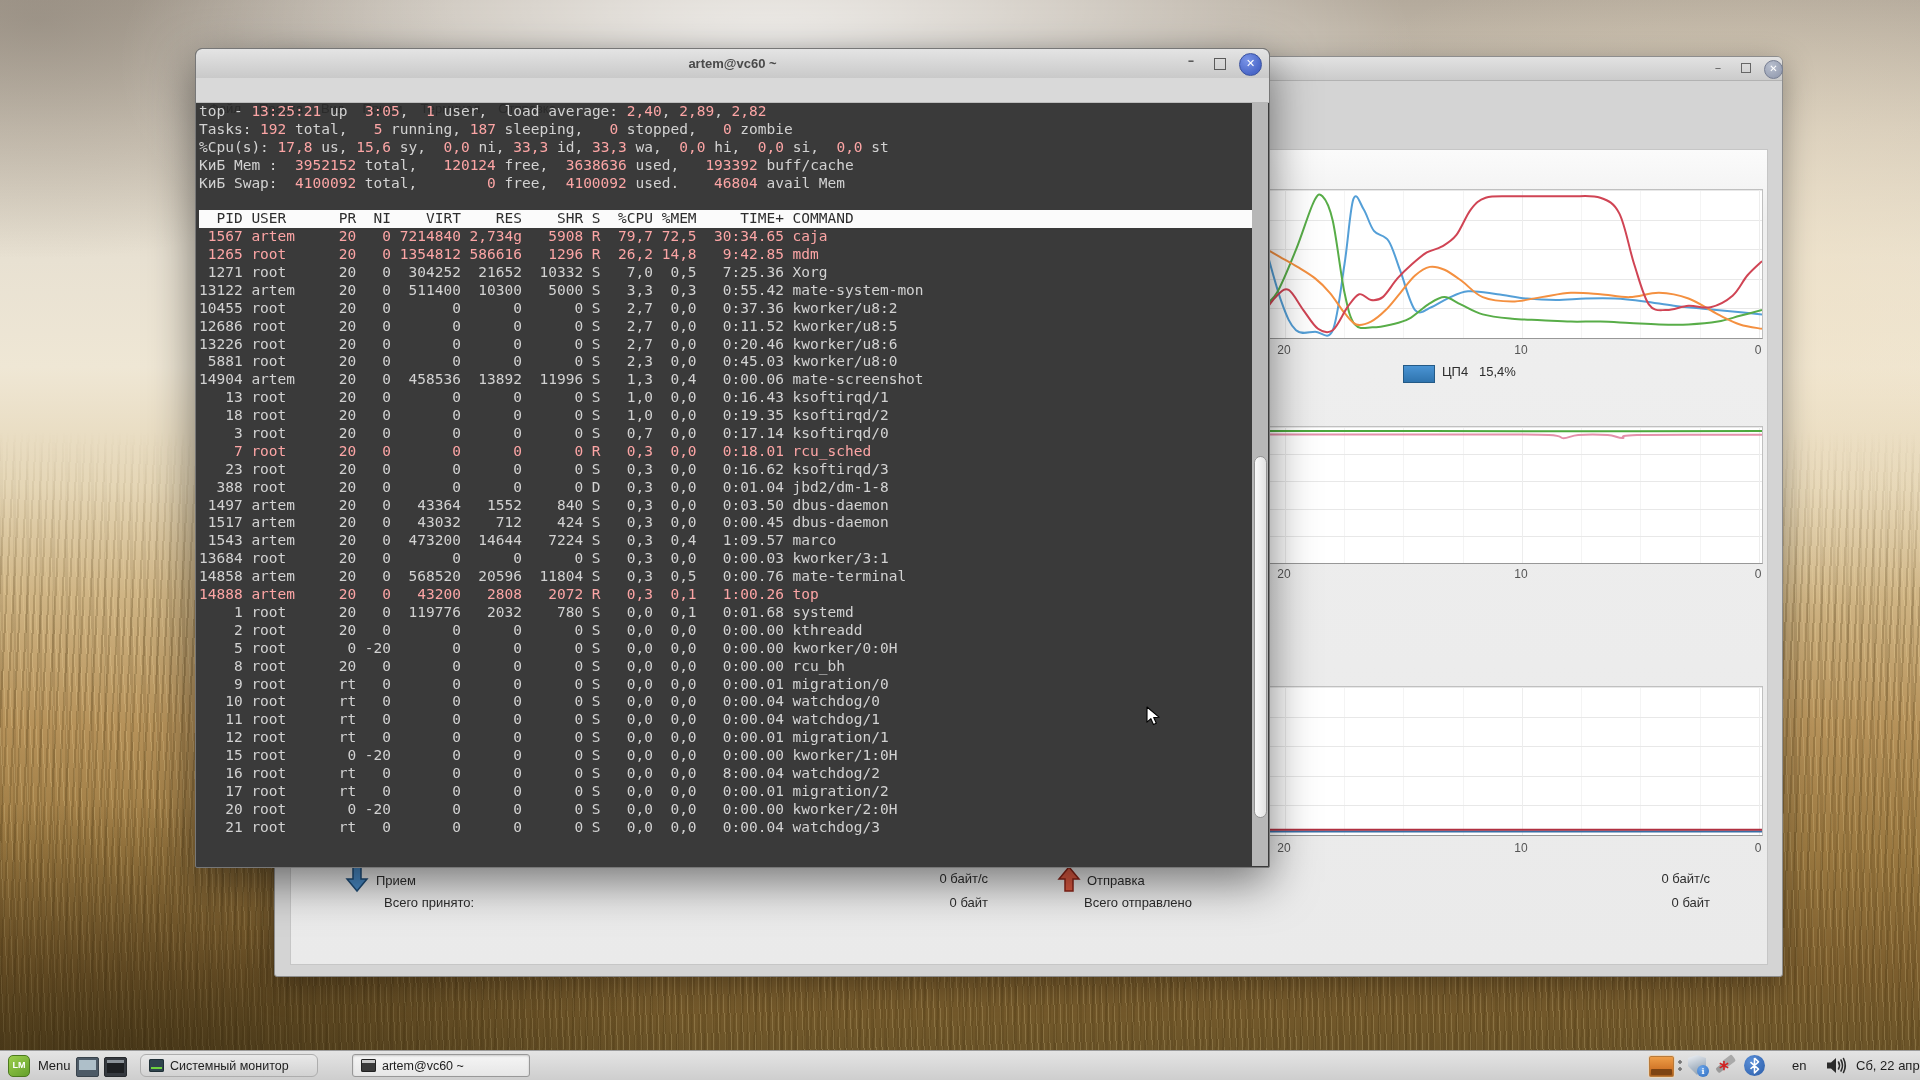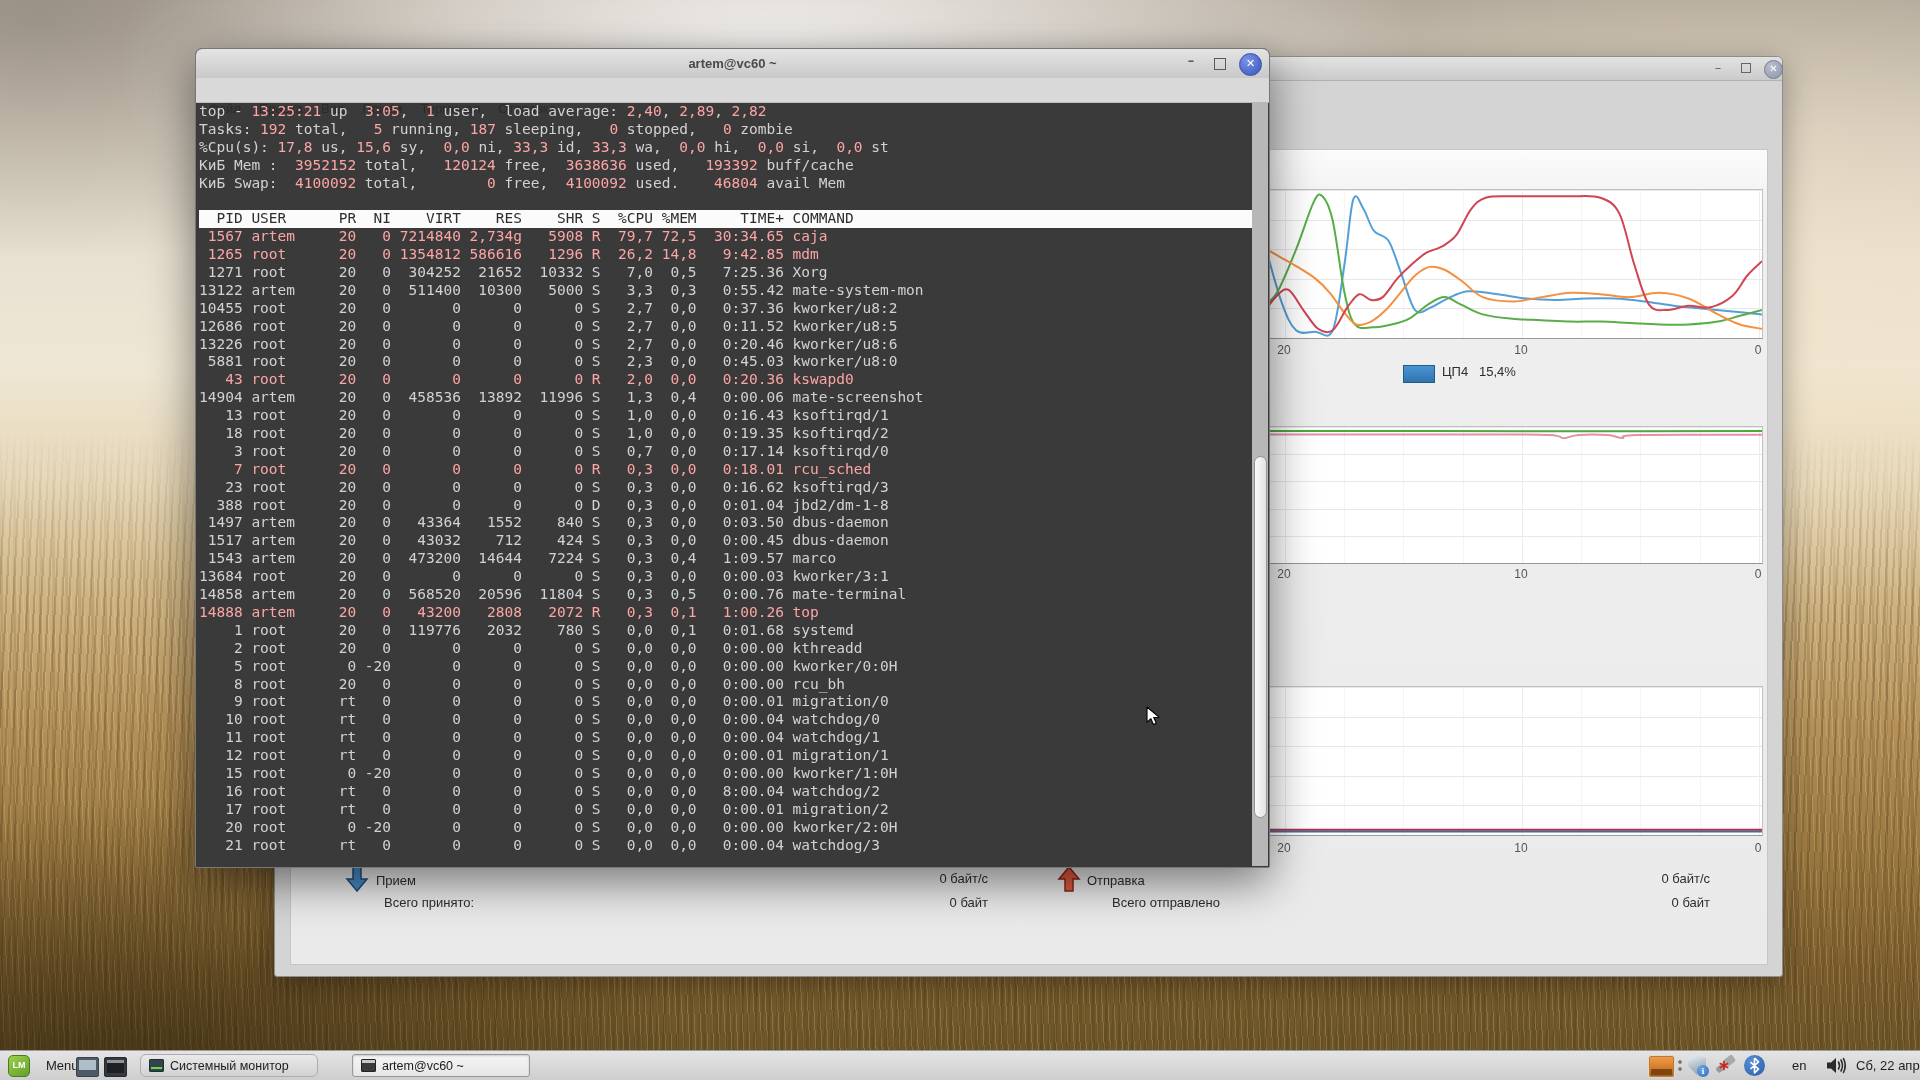--- a/index.html
+++ b/index.html
@@ -74,21 +74,21 @@
   .legend-value{position:absolute;left:76px;top:1px;white-space:nowrap;}
 
   .netgroup{position:absolute;font:13px "Liberation Sans",sans-serif;color:#2d2d2d;}
   #net-recv{left:69px;top:808px;width:644px;height:60px;}
   #net-sent{left:781px;top:808px;width:654px;height:60px;}
   .net-icon{position:absolute;left:0;top:0;width:26px;height:28px;}
   .net-l1{position:absolute;top:8px;left:32px;}
   #net-sent .net-l1{left:31px;}
   .net-v1{position:absolute;top:6px;right:0;}
   .net-l2{position:absolute;top:30px;left:40px;}
-  #net-sent .net-l2{left:28px;margin-left:28px;}
+  #net-sent .net-l2{left:28px;}
   .net-v2{position:absolute;top:30px;right:0;}
 
   
   .terminal{left:195px;top:48px;width:1073px;height:818px;background:#3a3a3a;
             border:1px solid #777;border-radius:7px 7px 2px 2px;
             box-shadow:0 14px 46px rgba(0,0,0,.5);}
   .t-titlebar{position:absolute;left:0;right:0;top:0;height:29px;
             background:linear-gradient(#e4e4e4,#c9c9c9);border-bottom:1px solid #a6a6a6;
             border-radius:6px 6px 0 0;text-align:center;
             font:600 13px/29px "Liberation Sans",sans-serif;color:#4a4a4a;}
@@ -112,21 +112,21 @@
   .t-scroll{position:absolute;right:1px;top:53px;bottom:1px;width:16px;background:#b7b7b7;}
   .t-thumb{position:absolute;left:2px;width:11px;top:354px;height:360px;
             background:linear-gradient(90deg,#fafafa,#e2e2e2);
             border:1px solid #949494;border-radius:7px;}
 
   
   .taskbar{position:absolute;left:0;right:0;top:1050px;height:30px;
            background:linear-gradient(#e4e4e4,#cdcdcd);border-top:1px solid #9c9c9c;
            font:13px "Liberation Sans",sans-serif;color:#1d1d1d;}
   .menu-btn{position:absolute;left:4px;top:2px;height:25px;display:flex;align-items:center;
-           gap:16px;padding:0 8px 0 4px;border-radius:3px;}
+           gap:8px;padding:0 8px 0 4px;border-radius:3px;}
   .mint-logo{width:20px;height:20px;border-radius:5px;
            background:linear-gradient(145deg,#9ccf4c,#64a02c);border:1px solid #4c7a1e;
            color:#fff;font:bold 9px/19px "Liberation Sans",sans-serif;text-align:center;}
   .launcher{position:absolute;top:6px;width:21px;height:18px;border-radius:2px;}
   #launch1{left:76px;background:#4d5a66;border:1px solid #39434c;}
   #launch1 i{display:block;margin:2px;height:10px;background:#aebfc9;}
   #launch2{left:104px;background:#35393f;border:1px solid #26292d;}
   #launch2 i{display:block;margin:2px;height:10px;background:#1d1f22;border-top:3px solid #8b9299;}
   .winbtn{position:absolute;top:3px;height:23px;display:flex;align-items:center;gap:6px;
           padding:0 8px;border:1px solid #adadad;border-radius:3px;
@@ -279,21 +279,20 @@
           <div class="tline"> </div>
           <div class="tline thead">  PID USER      PR  NI    VIRT    RES    SHR S  %CPU %MEM     TIME+ COMMAND</div>
           <div class="tline b"> 1567 artem     20   0 7214840 2,734g   5908 R  79,7 72,5  30:34.65 caja</div>
           <div class="tline b"> 1265 root      20   0 1354812 586616   1296 R  26,2 14,8   9:42.85 mdm</div>
           <div class="tline"> 1271 root      20   0  304252  21652  10332 S   7,0  0,5   7:25.36 Xorg</div>
           <div class="tline">13122 artem     20   0  511400  10300   5000 S   3,3  0,3   0:55.42 mate-system-mon</div>
           <div class="tline">10455 root      20   0       0      0      0 S   2,7  0,0   0:37.36 kworker/u8:2</div>
           <div class="tline">12686 root      20   0       0      0      0 S   2,7  0,0   0:11.52 kworker/u8:5</div>
           <div class="tline">13226 root      20   0       0      0      0 S   2,7  0,0   0:20.46 kworker/u8:6</div>
           <div class="tline"> 5881 root      20   0       0      0      0 S   2,3  0,0   0:45.03 kworker/u8:0</div>
-          <div class="tline b">   43 root      20   0       0      0      0 R   2,0  0,0   0:20.36 kswapd0</div>
           <div class="tline">14904 artem     20   0  458536  13892  11996 S   1,3  0,4   0:00.06 mate-screenshot</div>
           <div class="tline">   13 root      20   0       0      0      0 S   1,0  0,0   0:16.43 ksoftirqd/1</div>
           <div class="tline">   18 root      20   0       0      0      0 S   1,0  0,0   0:19.35 ksoftirqd/2</div>
           <div class="tline">    3 root      20   0       0      0      0 S   0,7  0,0   0:17.14 ksoftirqd/0</div>
           <div class="tline b">    7 root      20   0       0      0      0 R   0,3  0,0   0:18.01 rcu_sched</div>
           <div class="tline">   23 root      20   0       0      0      0 S   0,3  0,0   0:16.62 ksoftirqd/3</div>
           <div class="tline">  388 root      20   0       0      0      0 D   0,3  0,0   0:01.04 jbd2/dm-1-8</div>
           <div class="tline"> 1497 artem     20   0   43364   1552    840 S   0,3  0,0   0:03.50 dbus-daemon</div>
           <div class="tline"> 1517 artem     20   0   43032    712    424 S   0,3  0,0   0:00.45 dbus-daemon</div>
           <div class="tline"> 1543 artem     20   0  473200  14644   7224 S   0,3  0,4   1:09.57 marco</div>

